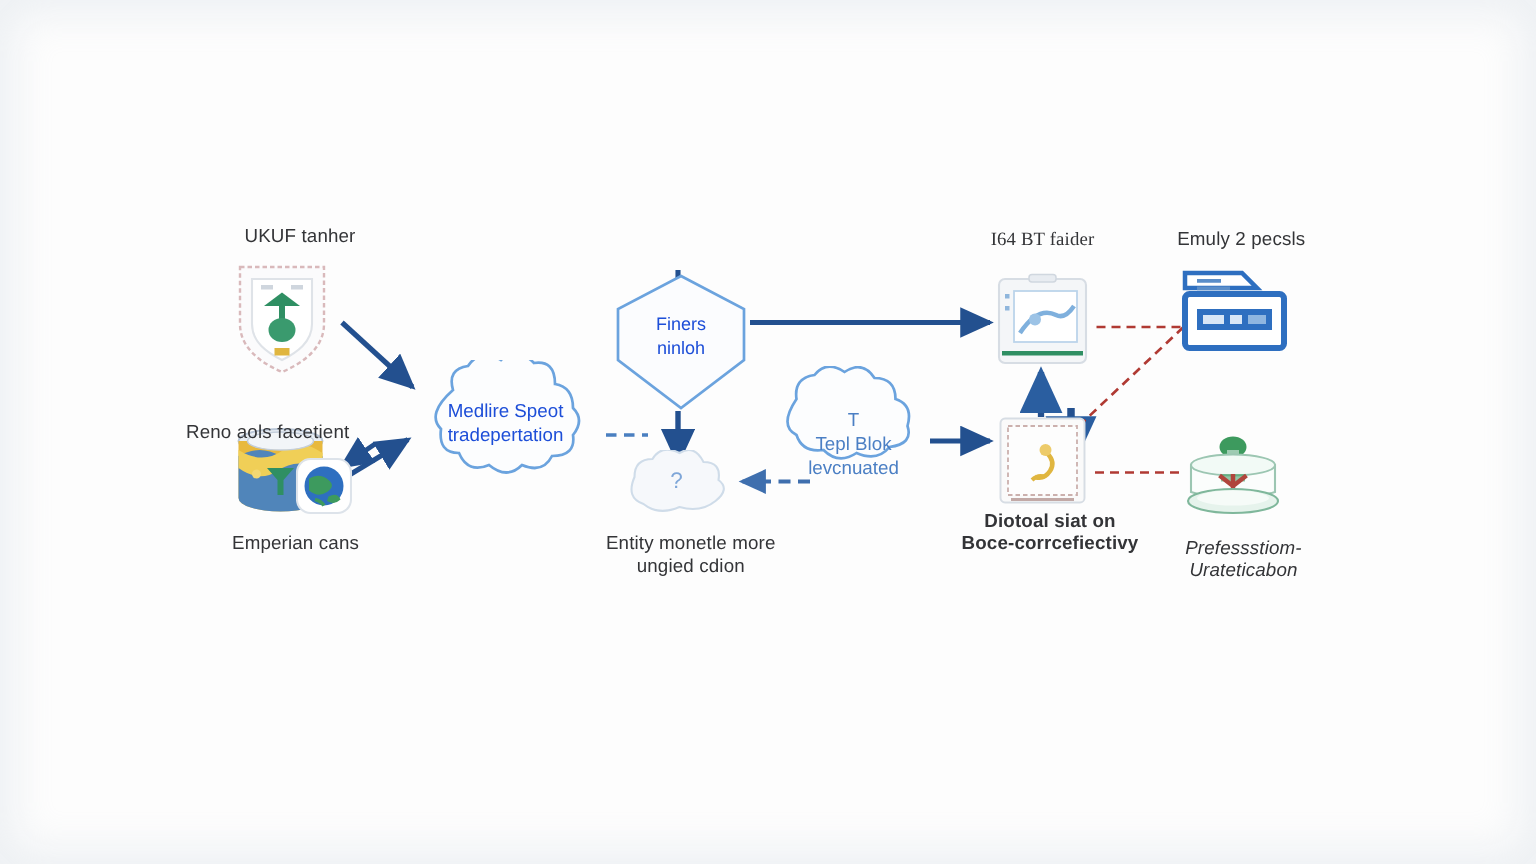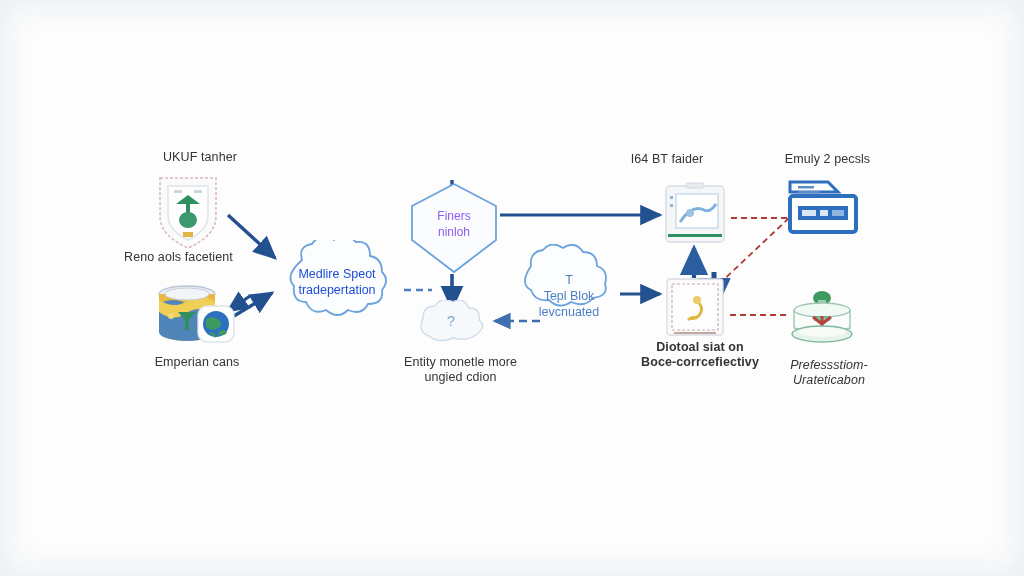--- a/index.html
+++ b/index.html
@@ -36,21 +36,21 @@
   .caption {
     position: absolute;
     color: #333437;
     font-size: 12.5px;
     line-height: 15px;
     text-align: center;
     z-index: 20;
     letter-spacing: 0.1px;
     white-space: pre-line;
   }
-  .caption.left-al { text-align: left; }
+  .caption.left-al { text-align: left; margin-top: 31px; }
 
   
   .cloud-main {
     position: absolute;
     left: 272px; top: 240px;
     width: 130px; height: 88px;
     z-index: 10;
   }
   .cloud-main .txt {
     position: absolute;
@@ -65,21 +65,21 @@
   .hexnode {
     position: absolute;
     left: 408px; top: 182px;
     width: 92px; height: 92px;
     z-index: 10;
   }
   .hexnode .txt {
     position: absolute;
     left: 0; right: 0; top: 26px;
     text-align: center;
-    color: #8b5cf6;
+    color: #1d4ed8;
     font-size: 12px;
     line-height: 16px;
     white-space: pre-line;
   }
   
   .cloud-right {
     position: absolute;
     left: 505px; top: 244px;
     width: 128px; height: 82px;
     z-index: 10;
@@ -237,21 +237,21 @@
     <svg viewBox="0 0 128 82" width="128" height="82">
       <path d="M26 22 q-2 -14 12 -16 q8 -10 20 -2 q12 -8 20 4 q14 0 14 14
                q12 4 8 18 q4 12 -12 14 q-8 10 -22 4 q-12 8 -22 -2
                q-14 2 -18 -10 q-12 -6 0 -24 z" fill="#fcfdfe" stroke="#6ba3de" stroke-width="1.8"></path>
     </svg>
     <div class="txt">T
 Tepl Blok
 levcnuated</div>
   </div>
 
-  <div class="caption" style="left:612px; top:152px; width:110px;">I64 BT faider</div>
+  <div class="caption" style="left:640px; top:152px; width:110px;font-family:Liberation Serif, serif;">I64 BT faider</div>
 
   <div class="icon-tile" style="left:664px; top:182px; width:62px; height:64px;">
     <svg viewBox="0 0 62 64" width="62" height="64">
       <rect x="2" y="4" width="58" height="56" rx="4" fill="#f4f6f8" stroke="#d7dde4" stroke-width="1.4"></rect>
       <rect x="22" y="1" width="18" height="5" rx="2" fill="#e8ecf1" stroke="#d0d7df" stroke-width="1"></rect>
       <rect x="12" y="12" width="42" height="34" fill="#ffffff" stroke="#bcd4ea" stroke-width="1.2"></rect>
       <path d="M16 40 q12 -18 24 -12 q6 3 12 -6" stroke="#7fb0dd" stroke-width="3" fill="none"></path>
       <circle cx="26" cy="31" r="4" fill="#9cc3e6"></circle>
       <rect x="4" y="52" width="54" height="3" fill="#2f8f63"></rect>
       <rect x="6" y="14" width="3" height="3" fill="#8fb6dc"></rect>

